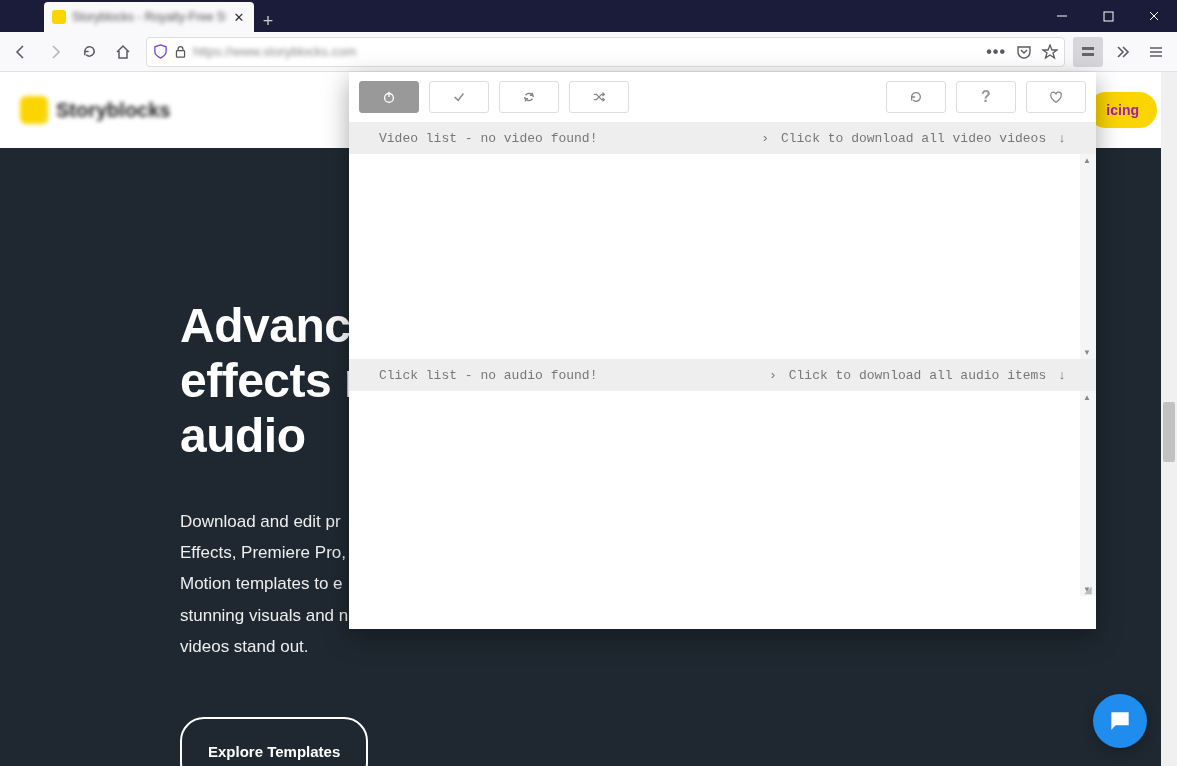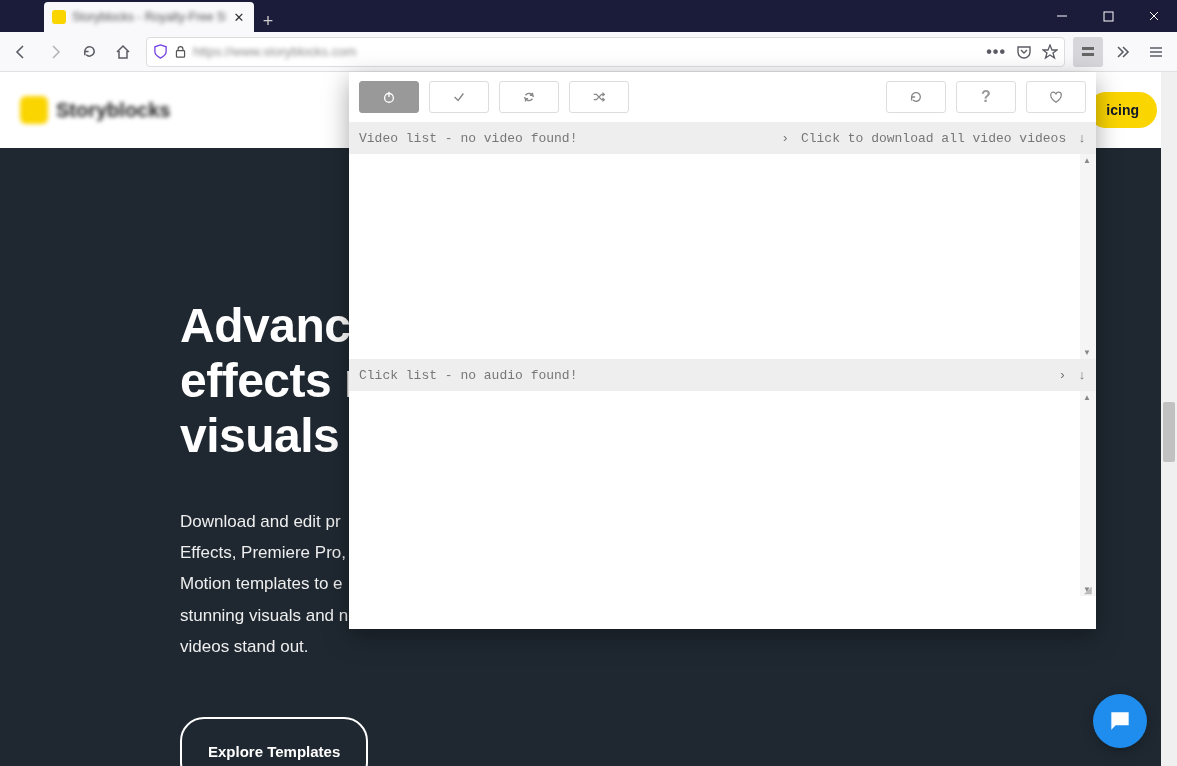--- a/index.html
+++ b/index.html
@@ -28,35 +28,35 @@
 .ext-btn { width: 30px; height: 30px; background: #d7d7db; border-radius: 3px; display: flex; align-items: center; justify-content: center; cursor: pointer; }
 
 
 .page { position: absolute; top: 72px; left: 0; right: 0; bottom: 0; overflow: hidden; }
 .site-header { height: 76px; background: #fff; display: flex; align-items: center; padding: 0 20px; }
 .logo { display: flex; align-items: center; gap: 8px; filter: blur(2px); }
 .logo-mark { width: 28px; height: 28px; background: #fbd500; border-radius: 6px; }
 .logo-text { font-size: 20px; font-weight: 700; color: #222; }
 .page .header-right { margin-left: auto; display: flex; align-items: center; gap: 10px; }
 .circle-btn { width: 42px; height: 42px; border: 1px solid #ccc; border-radius: 50%; }
-.pricing { background: #fbd500; color: #0f172a; padding: 10px 18px; border-radius: 20px; font-weight: 600; font-size: 14px; }
+.pricing { background: #fbd500; color: #a21caf; padding: 10px 18px; border-radius: 20px; font-weight: 600; font-size: 14px; }
 
 .hero { background: #1f2831; color: #fff; height: 620px; padding: 150px 0 0 180px; }
 .hero h1 { font-size: 48px; font-weight: 700; line-height: 1.15; margin-bottom: 42px; letter-spacing: -0.5px; }
 .hero p { font-size: 17px; line-height: 1.85; color: #eee; margin-bottom: 54px; max-width: 400px; }
 .explore { display: inline-block; border: 2px solid #fff; border-radius: 24px; padding: 24px 26px; font-weight: 600; font-size: 15px; cursor: pointer; }
 
 
 .popup { position: absolute; top: 72px; left: 349px; width: 747px; height: 557px; background: #fff; box-shadow: 0 8px 24px rgba(0,0,0,0.35); z-index: 50; display: flex; flex-direction: column; }
 .popup-toolbar { height: 50px; padding: 9px 10px; display: flex; gap: 10px; }
 .pbtn { width: 60px; height: 32px; border: 1px solid #ddd; border-radius: 3px; display: flex; align-items: center; justify-content: center; color: #888; cursor: pointer; background: #fff; }
 .pbtn.active { background: #999; border-color: #999; color: #fff; }
 .pbtn svg { width: 14px; height: 14px; }
 .popup-toolbar .spacer { flex: 1; }
-.section-header { height: 32px; background: #eee; display: flex; align-items: center; padding: 0 10px; font-family: "Courier New", monospace; font-size: 13px; color: #777; }
+.section-header { height: 32px; background: #eee; display: flex; align-items: center; padding: 0 30px; font-family: "Courier New", monospace; font-size: 13px; color: #777; }
 .section-header .sh-right { margin-left: auto; display: flex; align-items: center; gap: 12px; cursor: pointer; }
 .section-body { position: relative; background: #fff; }
 .sbody1 { height: 205px; }
 .sbody2 { height: 205px; }
 .scroll-hint { position: absolute; right: 0; top: 0; bottom: 0; width: 16px; background: #f5f5f5; }
 .scroll-hint::before { content: "▲"; position: absolute; top: 2px; left: 3px; font-size: 8px; color: #888; }
 .scroll-hint::after { content: "▼"; position: absolute; bottom: 2px; left: 3px; font-size: 8px; color: #888; }
 .resize { position: absolute; right: 2px; bottom: 2px; width: 10px; height: 10px; color: #bbb; font-size: 10px; }
 
 
@@ -178,21 +178,21 @@
     </div>
     <div class="header-right">
       <div class="circle-btn"></div>
       <div class="pricing"><span>icing</span></div>
     </div>
   </div>
   <div class="hero">
     <h1>
       <span>Advanced</span><br>
       <span>effects m</span><br>
-      <span>visuals</span>
+      <span>audio</span>
     </h1>
     <p style="white-space:pre-line;">Download and edit pr
 Effects, Premiere Pro,
 Motion templates to e
 stunning visuals and n
 videos stand out.</p>
     <div class="explore"><span>Explore Templates</span></div>
   </div>
   <div class="chat">
     <svg width="26" height="26" viewBox="0 0 24 24" fill="#fff">
@@ -254,20 +254,21 @@
     </span>
   </div>
   <div class="section-body sbody1">
     <div class="scroll-hint"></div>
   </div>
 
   <div class="section-header">
     <span>Click list - no audio found!</span>
     <span class="sh-right">
       <span>›</span>
+      <span>Click to download all audio items</span>
       <span>↓</span>
     </span>
   </div>
   <div class="section-body sbody2">
     <div class="scroll-hint"></div>
     <div class="resize">◢</div>
   </div>
 </div>
 
 </body></html>

